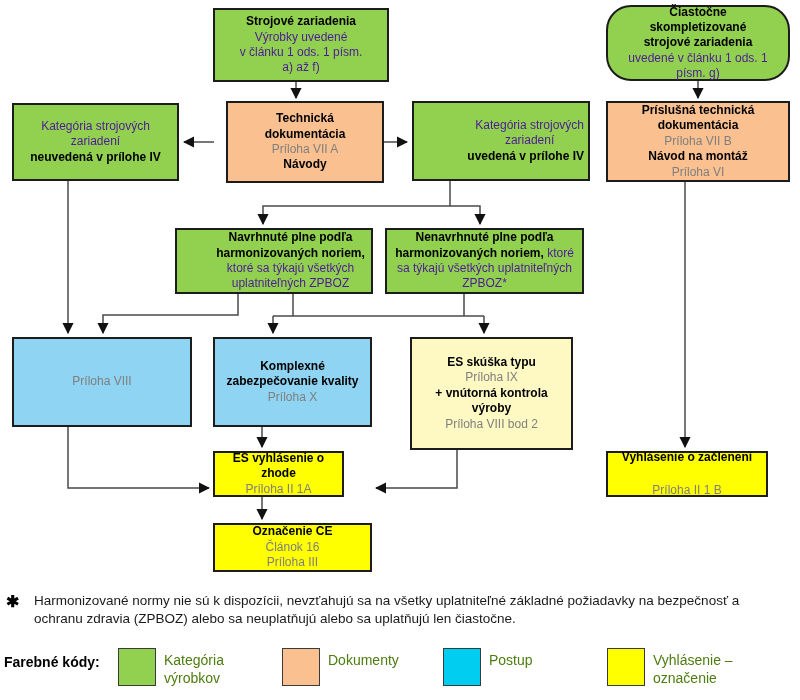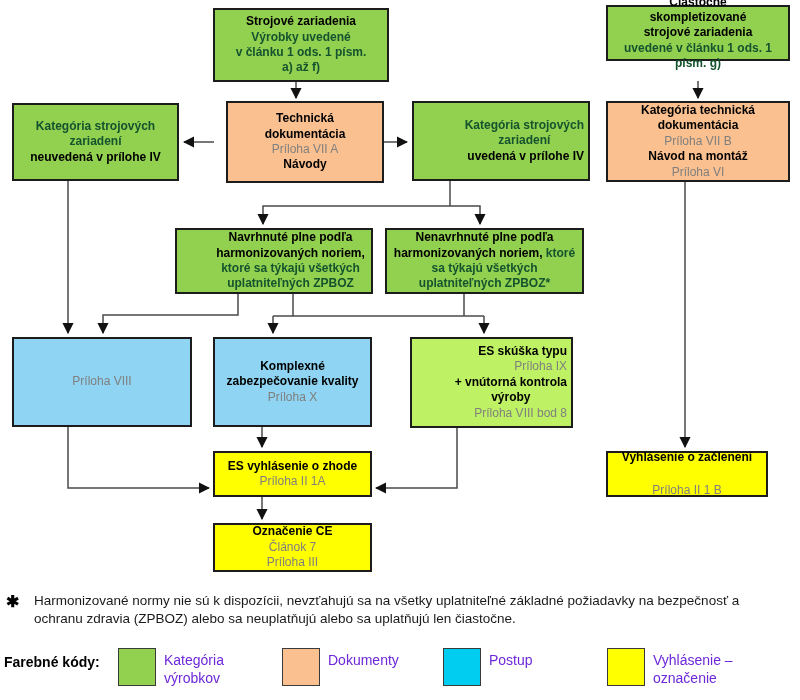--- a/index.html
+++ b/index.html
@@ -8,32 +8,32 @@
   .box{
     position:absolute;
     border:2px solid #1c1c1c;
     box-sizing:border-box;
     display:flex;flex-direction:column;justify-content:center;align-items:center;
     text-align:center;
     padding:3px 4px;
     font-size:12px;line-height:1.28;
   }
   .box .b{font-weight:bold;color:#000;white-space:pre-line;}
-  .box .n{color:#14532d;white-space:pre-line;font-weight:bold;}
+  .box .n{color:#4c1d95;white-space:pre-line;}
   .box .g{color:#7f7f7f;white-space:pre-line;}
   .inlinewrap{color:#3f3f3f;}
   .inlinewrap .b{white-space:normal;}
   svg.lines{position:absolute;left:0;top:0;pointer-events:none;}
   .footnote{position:absolute;left:6px;top:592px;width:780px;display:flex;}
   .footnote .star{font-size:16px;font-weight:bold;color:#000;width:28px;flex:0 0 28px;line-height:1.2;}
   .footnote .ftext{font-size:13.5px;color:#1a1a1a;line-height:1.35;width:748px;}
   .legend{position:absolute;left:0;top:646px;width:800px;height:48px;}
   .legend-label{position:absolute;left:4px;top:8px;font-weight:bold;font-size:14px;color:#000;}
   .swatch{position:absolute;top:2px;width:38px;height:38px;border:1.5px solid #3a3a3a;box-sizing:border-box;}
-  .leglabel{position:absolute;top:6px;font-size:14px;color:#6d28d9;line-height:1.25;width:140px;}
+  .leglabel{position:absolute;top:6px;font-size:14px;color:#4d7c0f;line-height:1.25;width:140px;}
 </style>
 </head>
 <body>
 
 <div id="canvas">
 
   <svg class="lines" width="800" height="700">
     <defs>
       <marker id="arr" viewBox="0 0 10 10" refX="9" refY="5" markerWidth="7.5" markerHeight="7.5" orient="auto-start-reverse">
         <path d="M0,0 L10,5 L0,10 z" fill="#111"></path>
@@ -61,21 +61,21 @@
       <path d="M262,497 L262,519" marker-end="url(#arr)"></path>
     </g>
   </svg>
 
   <div class="box" style="left: 213px; top: 8px; width: 176px; height: 74px; background-color: rgb(146, 208, 80);">
     <span class="b">Strojové zariadenia</span>
     <span class="n">Výrobky uvedené
 v článku 1 ods. 1 písm.
 a) až f)</span>
   </div>
-  <div class="box" style="left: 606px; top: 5px; width: 184px; height: 56px; background-color: rgb(146, 208, 80);">
+  <div class="box" style="left: 606px; top: 5px; width: 184px; height: 76px; background-color: rgb(146, 208, 80); border-radius: 25px;">
     <span class="b">Čiastočne
 skompletizované
 strojové zariadenia</span>
     <span class="n">uvedené v článku 1 ods. 1
 písm. g)</span>
   </div>
 
   <div class="box" style="left: 12px; top: 103px; width: 167px; height: 78px; background-color: rgb(146, 208, 80);">
     <span class="n">Kategória strojových zariadení</span>
     <span class="b">neuvedená v prílohe IV</span>
@@ -85,21 +85,21 @@
 dokumentácia</span>
     <span class="g">Príloha VII A</span>
     <span class="b">Návody</span>
   </div>
   <div class="box" style="left: 412px; top: 101px; width: 178px; height: 80px; background-color: rgb(146, 208, 80); align-items: flex-end;">
     <span class="n">Kategória strojových
 zariadení</span>
     <span class="b">uvedená v prílohe IV</span>
   </div>
   <div class="box" style="left: 606px; top: 101px; width: 184px; height: 81px; background-color: rgb(250, 192, 144);">
-    <span class="b">Kategória technická
+    <span class="b">Príslušná technická
 dokumentácia</span>
     <span class="g">Príloha VII B</span>
     <span class="b">Návod na montáž</span>
     <span class="g">Príloha VI</span>
   </div>
 
   <div class="box" style="left: 175px; top: 228px; width: 198px; height: 66px; background-color: rgb(146, 208, 80); padding-left: 37px;">
     <span class="inlinewrap"><span class="b">Navrhnuté plne podľa harmonizovaných noriem,</span><span class="n"> ktoré sa týkajú všetkých uplatniteľných ZPBOZ</span></span>
   </div>
   <div class="box" style="left: 385px; top: 228px; width: 199px; height: 66px; background-color: rgb(146, 208, 80);">
@@ -107,40 +107,40 @@
   </div>
 
   <div class="box" style="left: 12px; top: 337px; width: 180px; height: 90px; background-color: rgb(143, 212, 242);">
     <span class="g">Príloha VIII</span>
   </div>
   <div class="box" style="left: 213px; top: 337px; width: 159px; height: 90px; background-color: rgb(143, 212, 242);">
     <span class="b">Komplexné
 zabezpečovanie kvality</span>
     <span class="g">Príloha X</span>
   </div>
-  <div class="box" style="left: 410px; top: 337px; width: 163px; height: 91px; background-color: #bef264; align-items: flex-end;">
+  <div class="box" style="left: 410px; top: 337px; width: 163px; height: 113px; background-color: #fef9c3;">
     <span class="b">ES skúška typu</span>
     <span class="g">Príloha IX</span>
     <span class="b">+ vnútorná kontrola
 výroby</span>
-    <span class="g">Príloha VIII bod 8</span>
+    <span class="g">Príloha VIII bod 2</span>
   </div>
 
-  <div class="box" style="left: 213px; top: 451px; width: 159px; height: 46px; background-color: rgb(255, 255, 0);">
+  <div class="box" style="left: 213px; top: 451px; width: 131px; height: 46px; background-color: rgb(255, 255, 0);">
     <span class="b">ES vyhlásenie o zhode</span>
     <span class="g">Príloha II 1A</span>
   </div>
   <div class="box" style="left: 606px; top: 451px; width: 162px; height: 46px; background-color: rgb(255, 255, 0); gap: 17px;">
     <span class="b">Vyhlásenie o začlenení</span>
     <span class="g">Príloha II 1 B</span>
   </div>
 
   <div class="box" style="left: 213px; top: 523px; width: 159px; height: 49px; background-color: rgb(255, 255, 0);">
     <span class="b">Označenie CE</span>
-    <span class="g">Článok 7</span>
+    <span class="g">Článok 16</span>
     <span class="g">Príloha III</span>
   </div>
 
   <div class="footnote">
     <span class="star">✱</span>
     <span class="ftext">Harmonizované normy nie sú k dispozícii, nevzťahujú sa na všetky uplatniteľné základné požiadavky na bezpečnosť a ochranu zdravia (ZPBOZ) alebo sa neuplatňujú alebo sa uplatňujú len čiastočne.</span>
   </div>
 
   <div class="legend">
     <span class="legend-label">Farebné kódy:</span>

